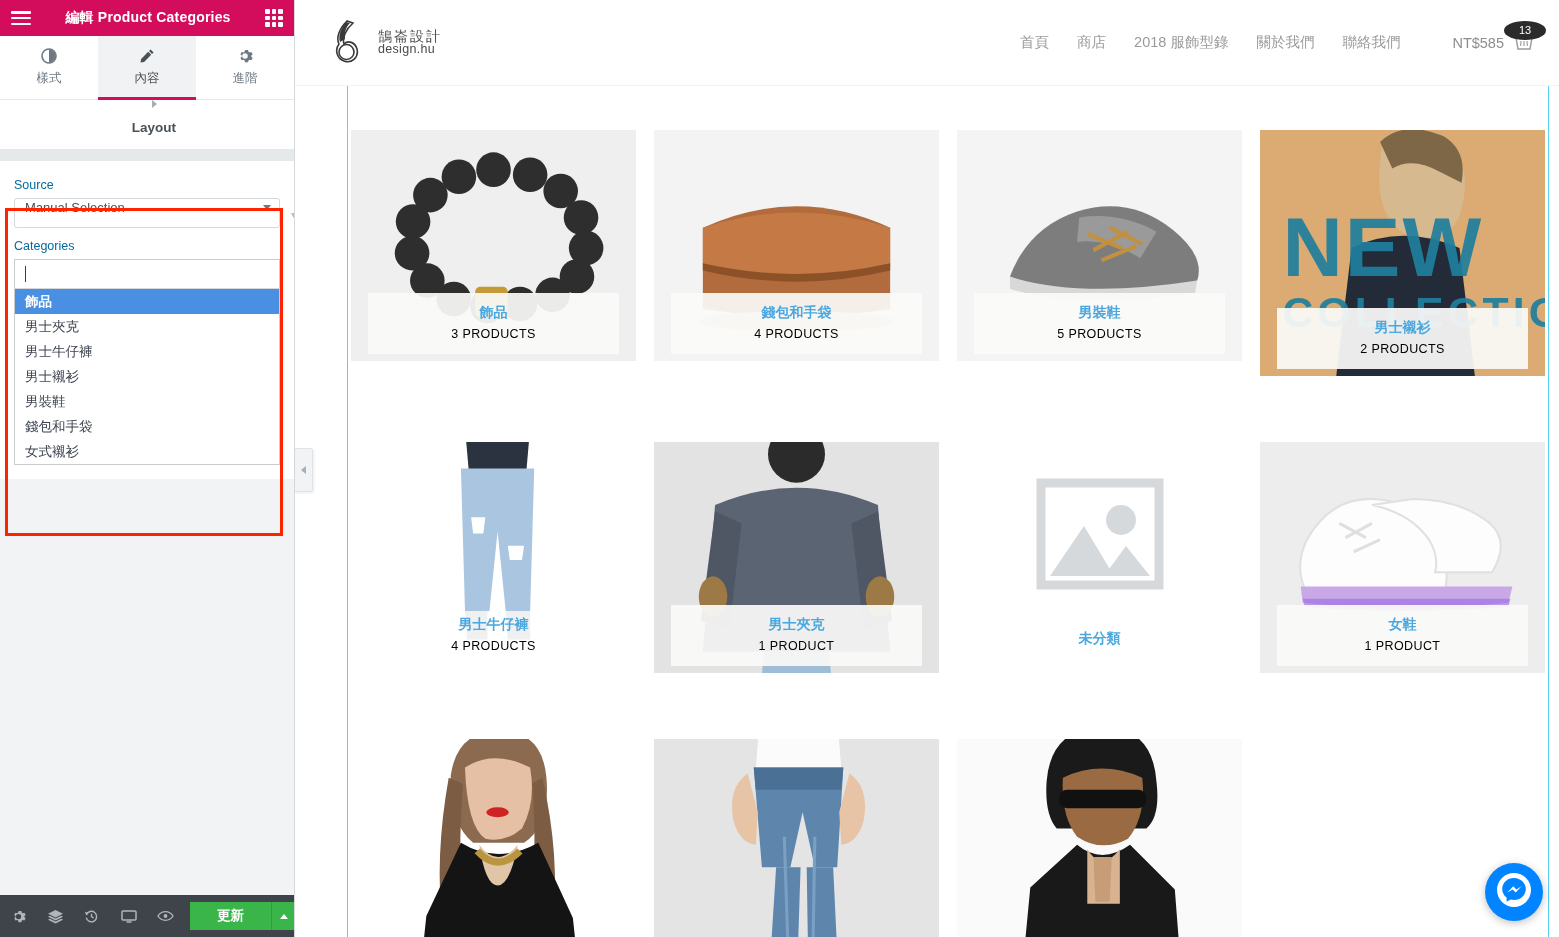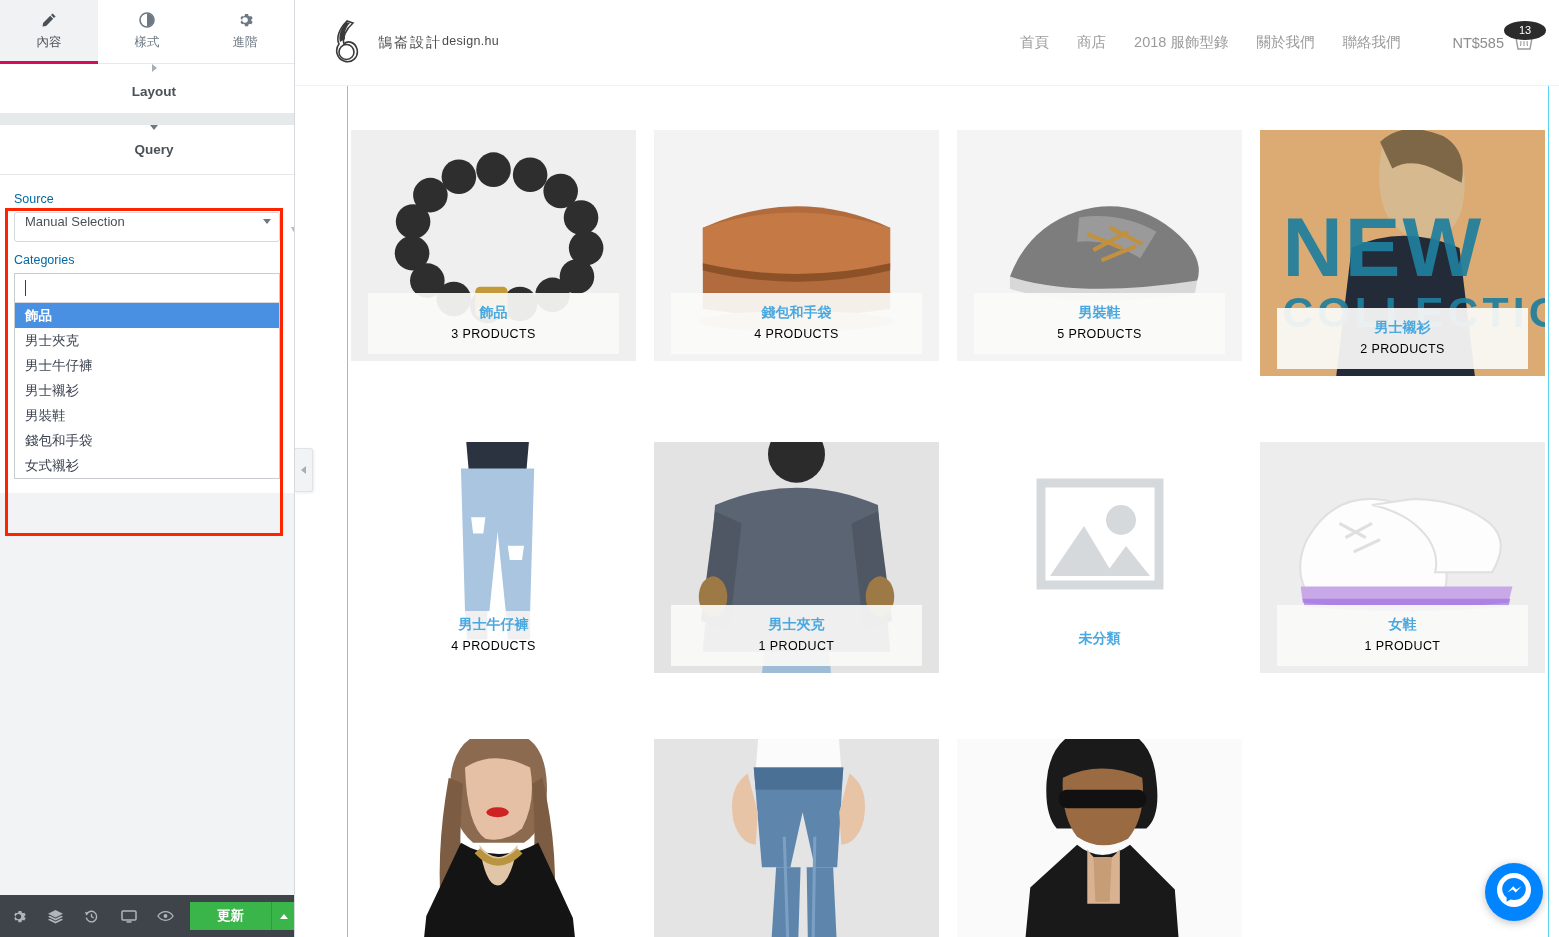--- a/index.html
+++ b/index.html
@@ -119,21 +119,21 @@
   
   #preview {
     position: absolute; left: 295px; top: 0; right: 0; bottom: 0;
     background: #fff; overflow: hidden;
   }
   .site-header {
     height: 86px; background: #fff; display: flex; align-items: center;
     padding: 0 22px 0 38px; border-bottom: 1px solid #f2f2f2;
   }
   .logo { display: flex; align-items: center; gap: 7px; }
-  .logo-text { display: flex; flex-direction: row; line-height: 1.05; }
+  .logo-text { display: flex; flex-direction: column; line-height: 1.05; }
   .logo-cn { font-size: 14px; color: #4a4a4a; letter-spacing: 2px; }
   .logo-en { font-size: 12.5px; color: #4a4a4a; letter-spacing: .3px; }
   .site-nav { margin-left: auto; display: flex; align-items: center; gap: 28px; }
   .nav-link { font-size: 14.5px; color: #9b9b9b; cursor: pointer; white-space: nowrap; }
   .cart-area { display: flex; align-items: center; gap: 7px; margin-left: 24px;
                position: relative; cursor: pointer; }
   .cart-price { font-size: 14.5px; color: #8e8e8e; }
   .cart-badge { position: absolute; right: -9px; top: -9px; width: 42px; height: 19px;
                 border-radius: 50%; background: #2b2b2b; color: #fff; font-size: 11px;
                 display: flex; align-items: center; justify-content: center; }
@@ -171,59 +171,74 @@
     z-index: 50;
   }
 </style>
 </head>
 <body>
 
 <div id="root">
 
   <div id="panel">
 
+    <div class="panel-header">
+      <div class="burger">
+        <i></i>
+          <i></i>
+          <i></i>
+      </div>
+      <div class="hdr-title">編輯 Product Categories</div>
+      <div class="grid9">
+        <i></i>
+          <i></i>
+          <i></i>
+          <i></i>
+          <i></i>
+          <i></i>
+          <i></i>
+          <i></i>
+          <i></i>
+      </div>
+    </div>
 
     <div class="panel-tabs">
-      <div class="ptab active">
-        <span>
-          <svg width="16" height="16" viewBox="0 0 16 16">
-              <path fill="#495157" d="M11.6 1.4l3 3-1.6 1.6-3-3zM9.2 3.8l3 3-7.1 7.1-3.6.6.6-3.6z"></path>
-            </svg>
-        </span>
-        <span>內容</span>
-      </div>
       <div class="ptab">
         <span>
           <svg width="16" height="16" viewBox="0 0 16 16">
               <circle cx="8" cy="8" r="7" fill="none" stroke="#6d7882" stroke-width="1.6"></circle>
               <path fill="#6d7882" d="M8 1.6a6.4 6.4 0 0 1 0 12.8z"></path>
             </svg>
         </span>
         <span>樣式</span>
       </div>
+      <div class="ptab active">
+        <span>
+          <svg width="16" height="16" viewBox="0 0 16 16">
+              <path fill="#495157" d="M11.6 1.4l3 3-1.6 1.6-3-3zM9.2 3.8l3 3-7.1 7.1-3.6.6.6-3.6z"></path>
+            </svg>
+        </span>
+        <span>內容</span>
+      </div>
       <div class="ptab">
         <span>
           <svg width="16" height="16" viewBox="0 0 16 16">
               <path fill="#6d7882" d="M8 5.2A2.8 2.8 0 1 0 8 10.8 2.8 2.8 0 0 0 8 5.2zm6.3 3.6l1.4 1.1-1.4 2.4-1.7-.6a5.9 5.9 0 0 1-1.2.7l-.3 1.8H8l-.3-1.8a5.9 5.9 0 0 1-1.2-.7l-1.7.6L3.4 9.9l1.4-1.1a5.6 5.6 0 0 1 0-1.4L3.4 6.3l1.4-2.4 1.7.6c.37-.28.78-.52 1.2-.7L8 2h3.1l.3 1.8c.42.18.83.42 1.2.7l1.7-.6 1.4 2.4-1.4 1.1a5.6 5.6 0 0 1 0 1.4z"></path>
             </svg>
         </span>
         <span>進階</span>
       </div>
     </div>
 
     <div class="section-row">
       <span class="tri tri-right"></span>
       <span class="section-title">Layout</span>
     </div>
     <div class="sep-gap"></div>
 
-    <div class="section-row">
-      <span class="tri tri-down"></span>
-      <span class="section-title">Query</span>
-    </div>
 
     <div class="controls-wrap">
       <div class="ctl-label">Source</div>
       <div class="select-box">
         <span>Manual Selection</span>
         <span class="caret-dn"></span>
       </div>
 
       <div class="ctl-label">Categories</div>
       <div class="token-input">

